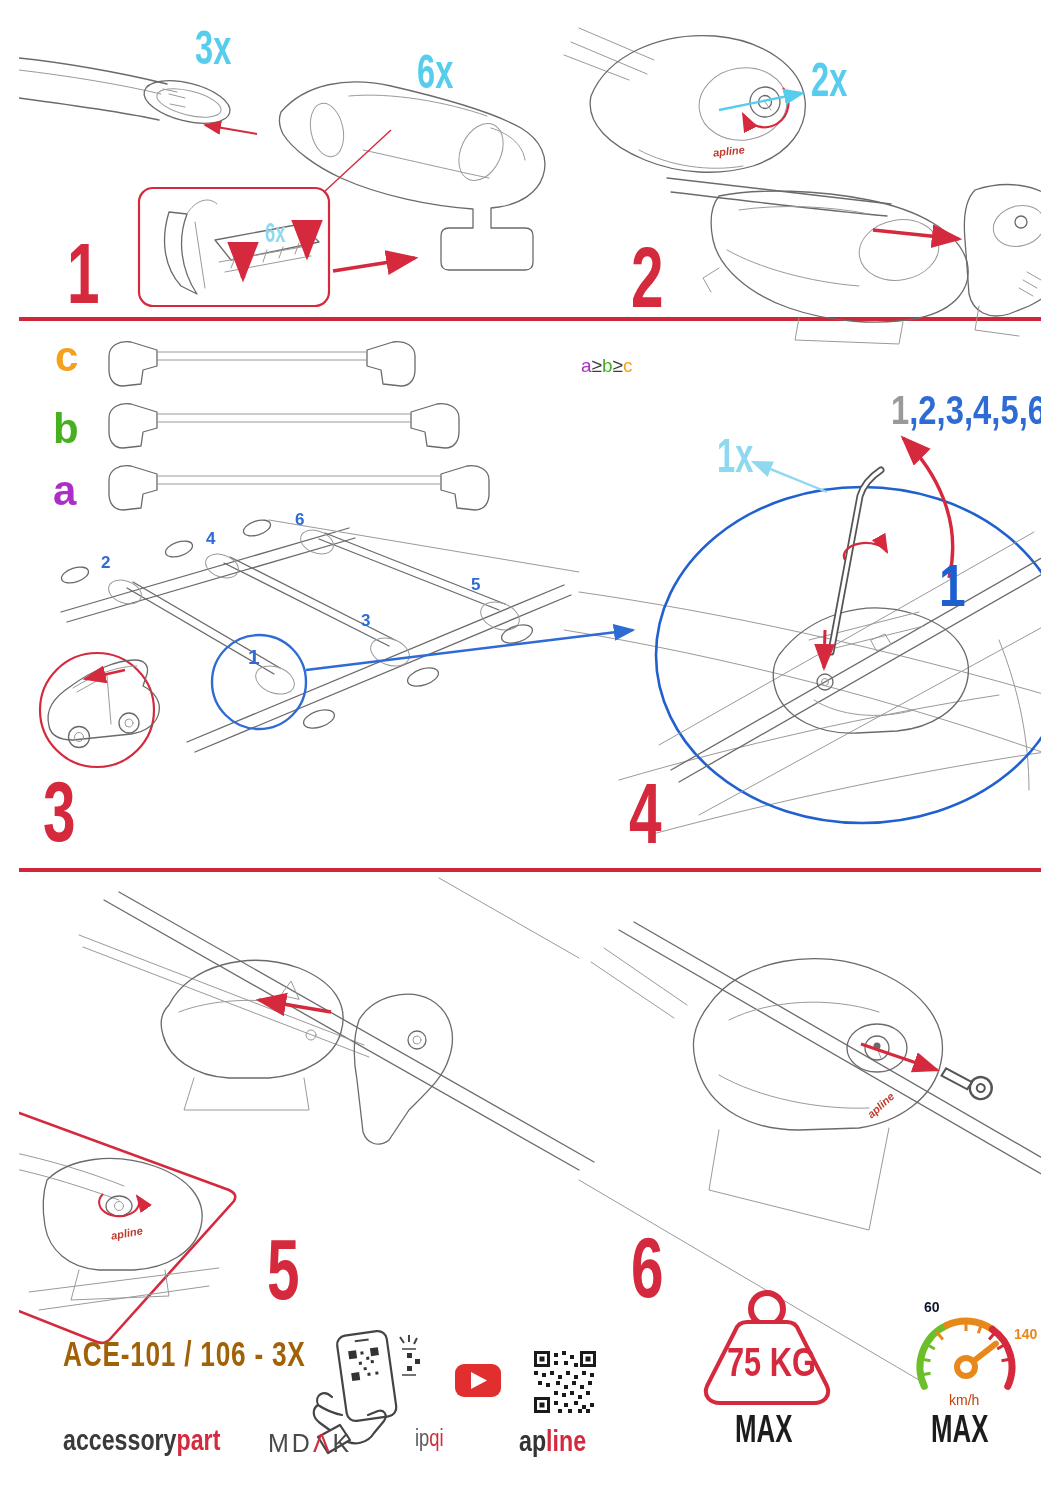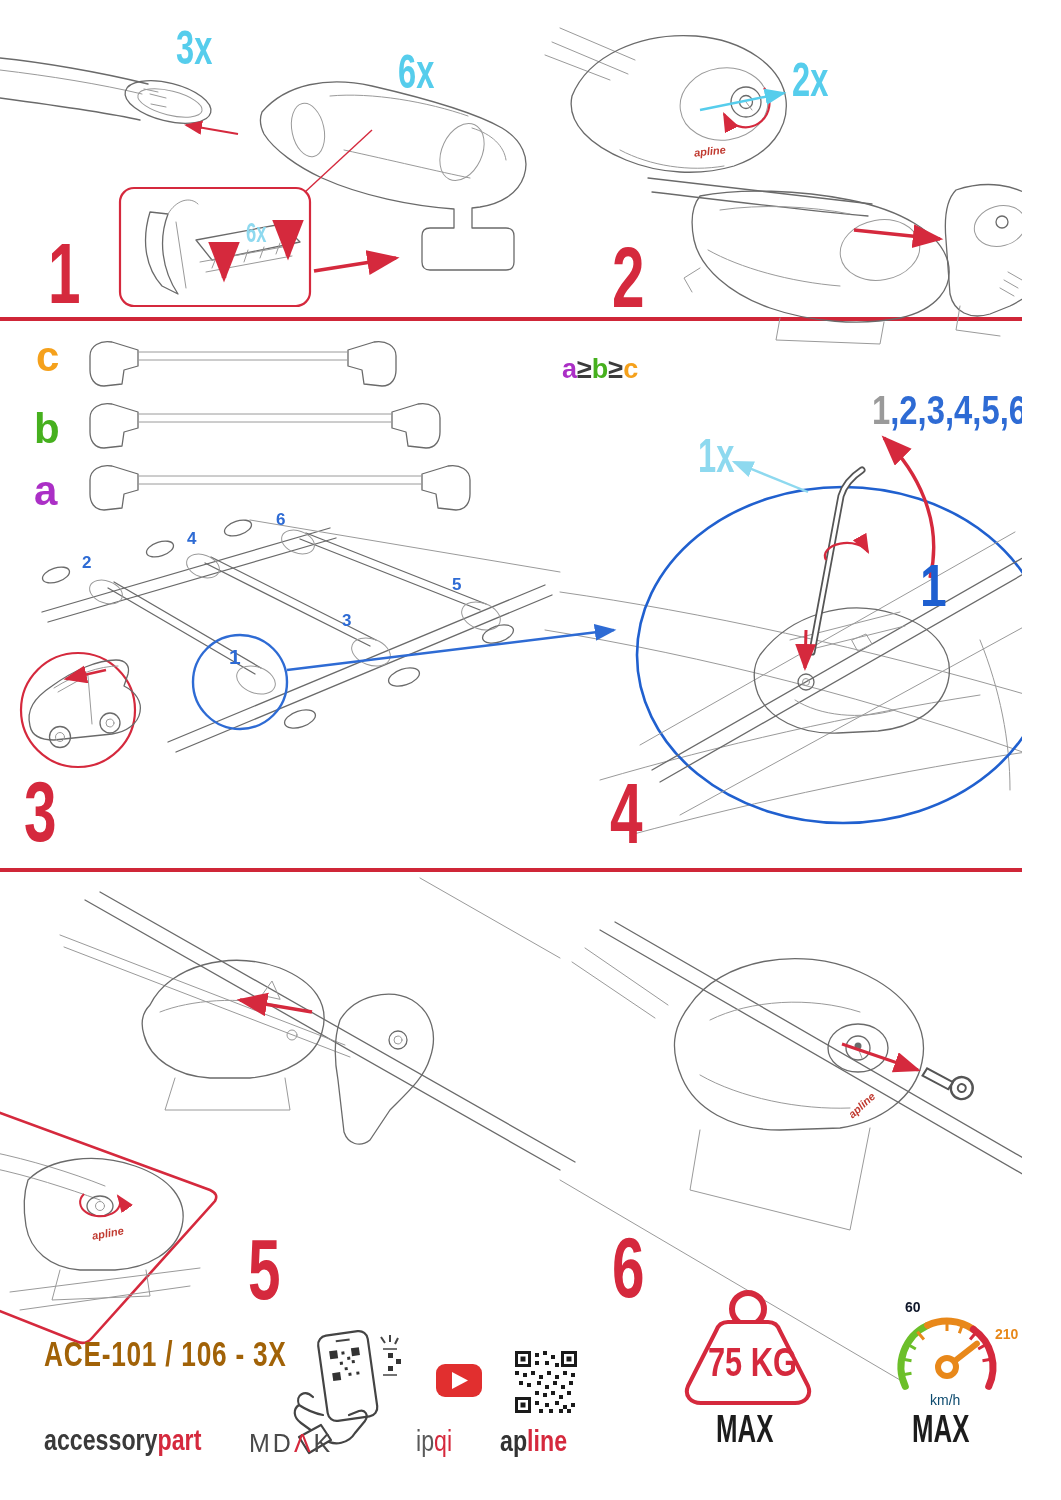--- a/index.html
+++ b/index.html
@@ -1,17 +1,17 @@
 <!DOCTYPE html>
 <html><head>
 <meta charset="utf-8">
 <style>
   html,body{margin:0;padding:0;background:#fff;}
   #sheet{position:relative;width:1022px;height:1500px;background:#fff;overflow:hidden;
-         font-family:"Liberation Sans",sans-serif;}
+         font-family:"Liberation Sans",sans-serif;margin-left:19px;}
   #art{position:absolute;left:0;top:0;}
   .ln{fill:none;stroke:#6a6a6a;stroke-width:1.3;stroke-linejoin:round;stroke-linecap:round;}
   .ln2{fill:none;stroke:#9a9a9a;stroke-width:1;stroke-linejoin:round;stroke-linecap:round;}
   .red{stroke:#d5293d;fill:none;}
   .t{position:absolute;line-height:1;white-space:nowrap;}
   .cx{display:inline-block;transform:scaleX(.68);transform-origin:0 0;}
   .cx75{display:inline-block;transform:scaleX(.75);transform-origin:0 0;}
   .cx8{display:inline-block;transform:scaleX(.8);transform-origin:0 0;}
   .stepnum{font-size:86px;font-weight:700;color:#d5293d;}
   .qty{font-size:48px;font-weight:700;color:#56cdec;}
@@ -295,21 +295,21 @@
 <div class="t" style="left:34px;top:470px;font-size:42px;font-weight:700;color:#ab2fc6">a</div>
 
 <div class="t bluenum" style="font-size:17px;left:82px;top:554px">2</div>
 <div class="t bluenum" style="font-size:17px;left:187px;top:530px">4</div>
 <div class="t bluenum" style="font-size:17px;left:276px;top:511px">6</div>
 <div class="t bluenum" style="font-size:17px;left:342px;top:612px">3</div>
 <div class="t bluenum" style="font-size:17px;left:452px;top:576px">5</div>
 <div class="t bluenum" style="font-size:21px;left:229px;top:646px">1</div>
 <div class="t stepnum" style="left:24px;top:768px"><span class="cx">3</span></div>
 
-<div class="t" style="left:562px;top:356px;font-size:27px;font-weight:700">
+<div class="t" style="left:562px;top:356px;font-size:19px;font-weight:400">
   <span style="color:#ab2fc6">a</span><span style="color:#3c3c3c">≥</span><span style="color:#46b01e">b</span><span style="color:#3c3c3c">≥</span><span style="color:#f5a11c">c</span>
 </div>
 <div class="t" style="left:872px;top:390px;font-size:41px;font-weight:700">
   <span class="cx8"><span style="color:#9a9a9a">1</span><span style="color:#2e6bd4">,2,3,4,5,6</span></span>
 </div>
 <div class="t qtysm" style="font-size:48px;left:698px;top:432px"><span class="cx">1x</span></div>
 <div class="t" style="left:920px;top:556px;font-size:60px;font-weight:700;color:#1e5fd0"><span class="cx8">1</span></div>
 <div class="t stepnum" style="left:610px;top:770px"><span class="cx">4</span></div>
 
 <div class="t brand-apline-small" style="left:92px;top:1228px;transform:rotate(-10deg)">apline</div>
@@ -318,27 +318,27 @@
 <div class="t brand-apline-small" style="left:846px;top:1100px;transform:rotate(-42deg)">apline</div>
 <div class="t stepnum" style="left:612px;top:1224px"><span class="cx">6</span></div>
 
 <div class="t" style="left:44px;top:1336px;font-size:35px;font-weight:700;color:#a16207;letter-spacing:1px"><span class="cx75">ACE-101 / 106 - 3X</span></div>
 <div class="t" style="left:44px;top:1426px;font-size:29px;font-weight:700">
   <span class="cx8"><span style="color:#3a3a3a">accessory</span><span style="color:#d5293d">part</span></span>
 </div>
 <div class="t" style="left:249px;top:1431px;font-size:25px;font-weight:400;letter-spacing:3px;color:#4a4a4a">
   <span>MD</span><span style="color:#d5293d">Λ</span><span>K</span>
 </div>
-<div class="t" style="left:416px;top:1427px;font-size:29px;font-weight:500">
+<div class="t" style="left:396px;top:1427px;font-size:23px;font-weight:500">
   <span class="cx8"><span style="color:#5a5a5a">ip</span><span style="color:#d5293d">qi</span></span>
 </div>
 <div class="t" style="left:500px;top:1427px;font-size:29px;font-weight:700">
   <span class="cx8"><span style="color:#333">ap</span><span style="color:#d5293d">line</span></span>
 </div>
 
 <div class="t" style="left:708px;top:1342px;font-size:41px;font-weight:700;color:#d5293d"><span class="cx75">75 KG</span></div>
 <div class="t" style="left:716px;top:1410px;font-size:38px;font-weight:700;color:#1c1c1c"><span class="cx">MAX</span></div>
 <div class="t" style="left:905px;top:1300px;font-size:14px;font-weight:700;color:#0f172a">60</div>
-<div class="t" style="left:995px;top:1327px;font-size:14px;font-weight:700;color:#e8881a">210</div>
-<div class="t" style="left:930px;top:1393px;font-size:14px;color:#0c4a6e">km/h</div>
+<div class="t" style="left:995px;top:1327px;font-size:14px;font-weight:700;color:#e8881a">140</div>
+<div class="t" style="left:930px;top:1393px;font-size:14px;color:#c2410c">km/h</div>
 <div class="t" style="left:912px;top:1410px;font-size:38px;font-weight:700;color:#1c1c1c"><span class="cx">MAX</span></div>
 
 </div>
 
 </body></html>

